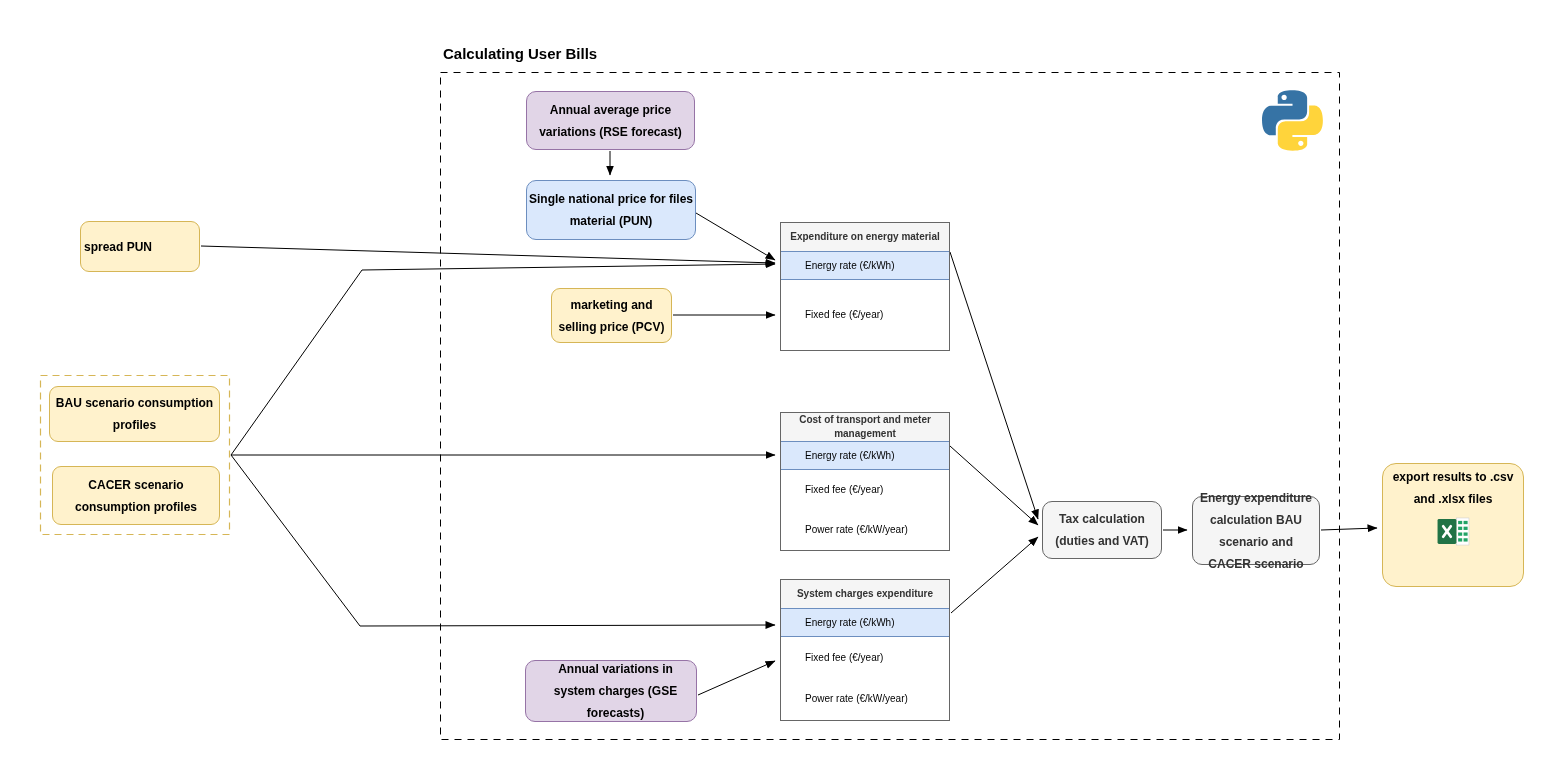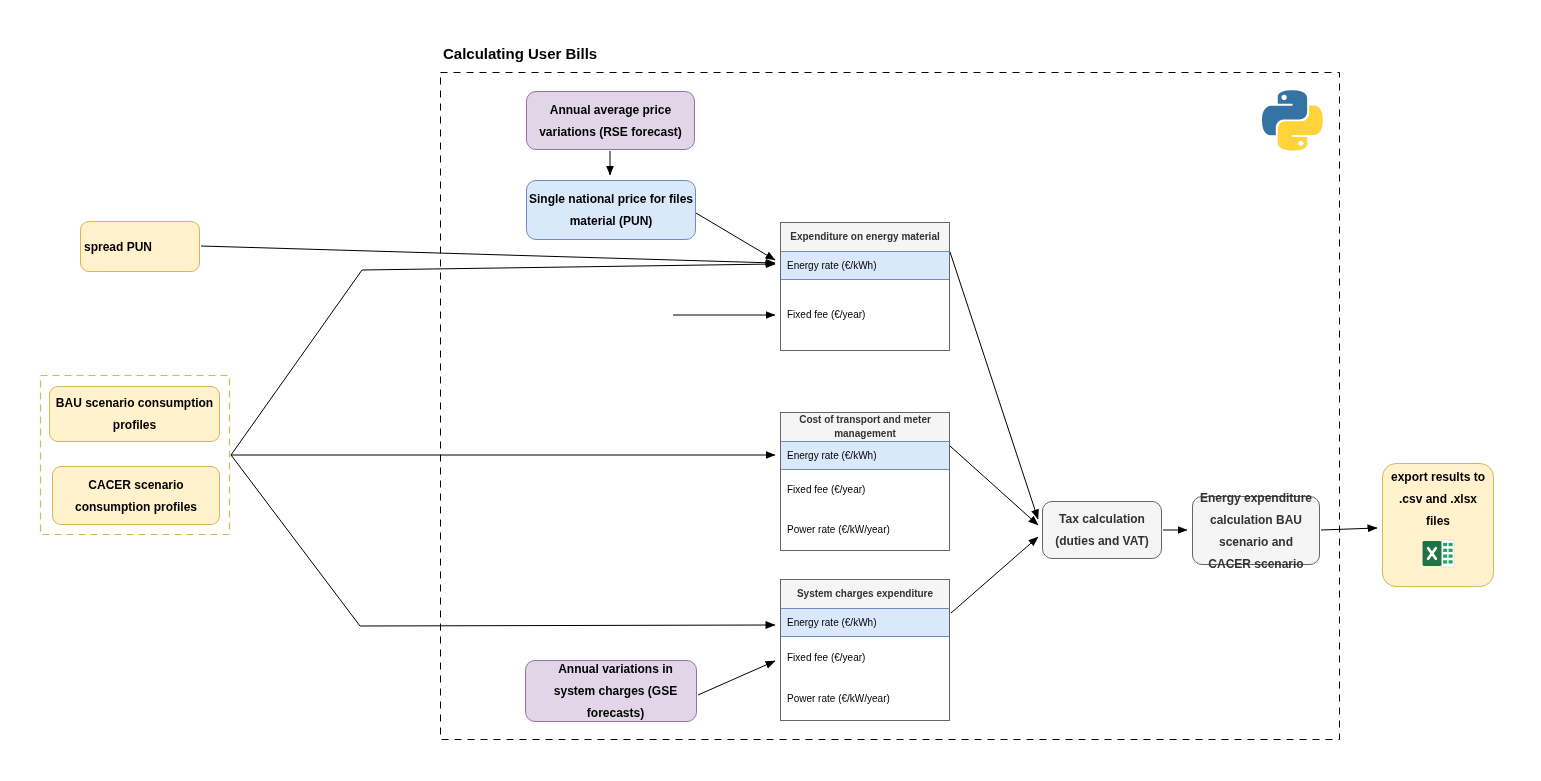--- a/index.html
+++ b/index.html
@@ -23,21 +23,21 @@
   .dtable{
     position:absolute;z-index:2;box-sizing:border-box;width:170px;background:#ffffff;
     border:1px solid #666666;font-size:10px;line-height:14px;
   }
   .thead{
     box-sizing:border-box;height:29px;background:#F5F5F5;border-bottom:1px solid #666666;
     display:flex;align-items:center;justify-content:center;text-align:center;
     font-weight:bold;color:#333;padding:0 1px;
   }
   .trow{
-    box-sizing:border-box;display:flex;align-items:center;padding-left:6px;color:#000;
+    box-sizing:border-box;display:flex;align-items:center;padding-left:24px;color:#000;
   }
   .trow.hl{
     background:#DAE8FC;border-top:1px solid #6C8EBF;border-bottom:1px solid #6C8EBF;
     margin-top:-1px;
   }
   .export-box{flex-direction:column;gap:7px;border-radius:14px;}
   .export-box .txt{display:block;}
 </style>
 </head>
 <body>
@@ -79,20 +79,23 @@
   </div>
 
   <div class="node blue" style="left:526px;top:180px;width:170px;height:60px;padding:2px 1px;">
     <span>Single national price for files material (PUN)</span>
   </div>
 
   <div class="node yellow" style="left:80px;top:221px;width:120px;height:51px;">
     <span>spread PUN</span>
   </div>
 
+  <div class="node yellow" style="left:551px;top:288px;width:121px;height:55px;">
+    <span>marketing and selling price (PCV)</span>
+  </div>
 
   <div class="node yellow" style="left:49px;top:386px;width:171px;height:56px;">
     <span>BAU scenario consumption profiles</span>
   </div>
 
   <div class="node yellow" style="left:52px;top:466px;width:168px;height:59px;">
     <span>CACER scenario consumption profiles</span>
   </div>
 
   <div class="node purple" style="left:525px;top:660px;width:172px;height:62px;padding-left:12px;">
@@ -100,21 +103,21 @@
   </div>
 
   <div class="node gray" style="left:1042px;top:501px;width:120px;height:58px;">
     <span>Tax calculation (duties and VAT)</span>
   </div>
 
   <div class="node gray" style="left:1192px;top:496px;width:128px;height:69px;">
     <span>Energy expenditure calculation BAU scenario and CACER scenario</span>
   </div>
 
-  <div class="node yellow export-box" style="left:1382px;top:463px;width:112px;height:124px;">
+  <div class="node yellow export-box" style="left:1382px;top:463px;width:142px;height:124px;">
     <span class="txt">export results to .csv and .xlsx files</span>
     <svg width="33" height="29" viewBox="0 0 34 30">
       <rect x="20" y="1" width="13" height="28" fill="#ffffff" stroke="#cfcfcf" stroke-width="0.6"></rect>
       <g fill="#21A366">
         <rect x="21.8" y="4" width="4.2" height="3.4"></rect>
           <rect x="27.4" y="4" width="4.2" height="3.4"></rect>
         <rect x="21.8" y="10" width="4.2" height="3.4"></rect>
           <rect x="27.4" y="10" width="4.2" height="3.4"></rect>
         <rect x="21.8" y="16" width="4.2" height="3.4"></rect>
           <rect x="27.4" y="16" width="4.2" height="3.4"></rect>

